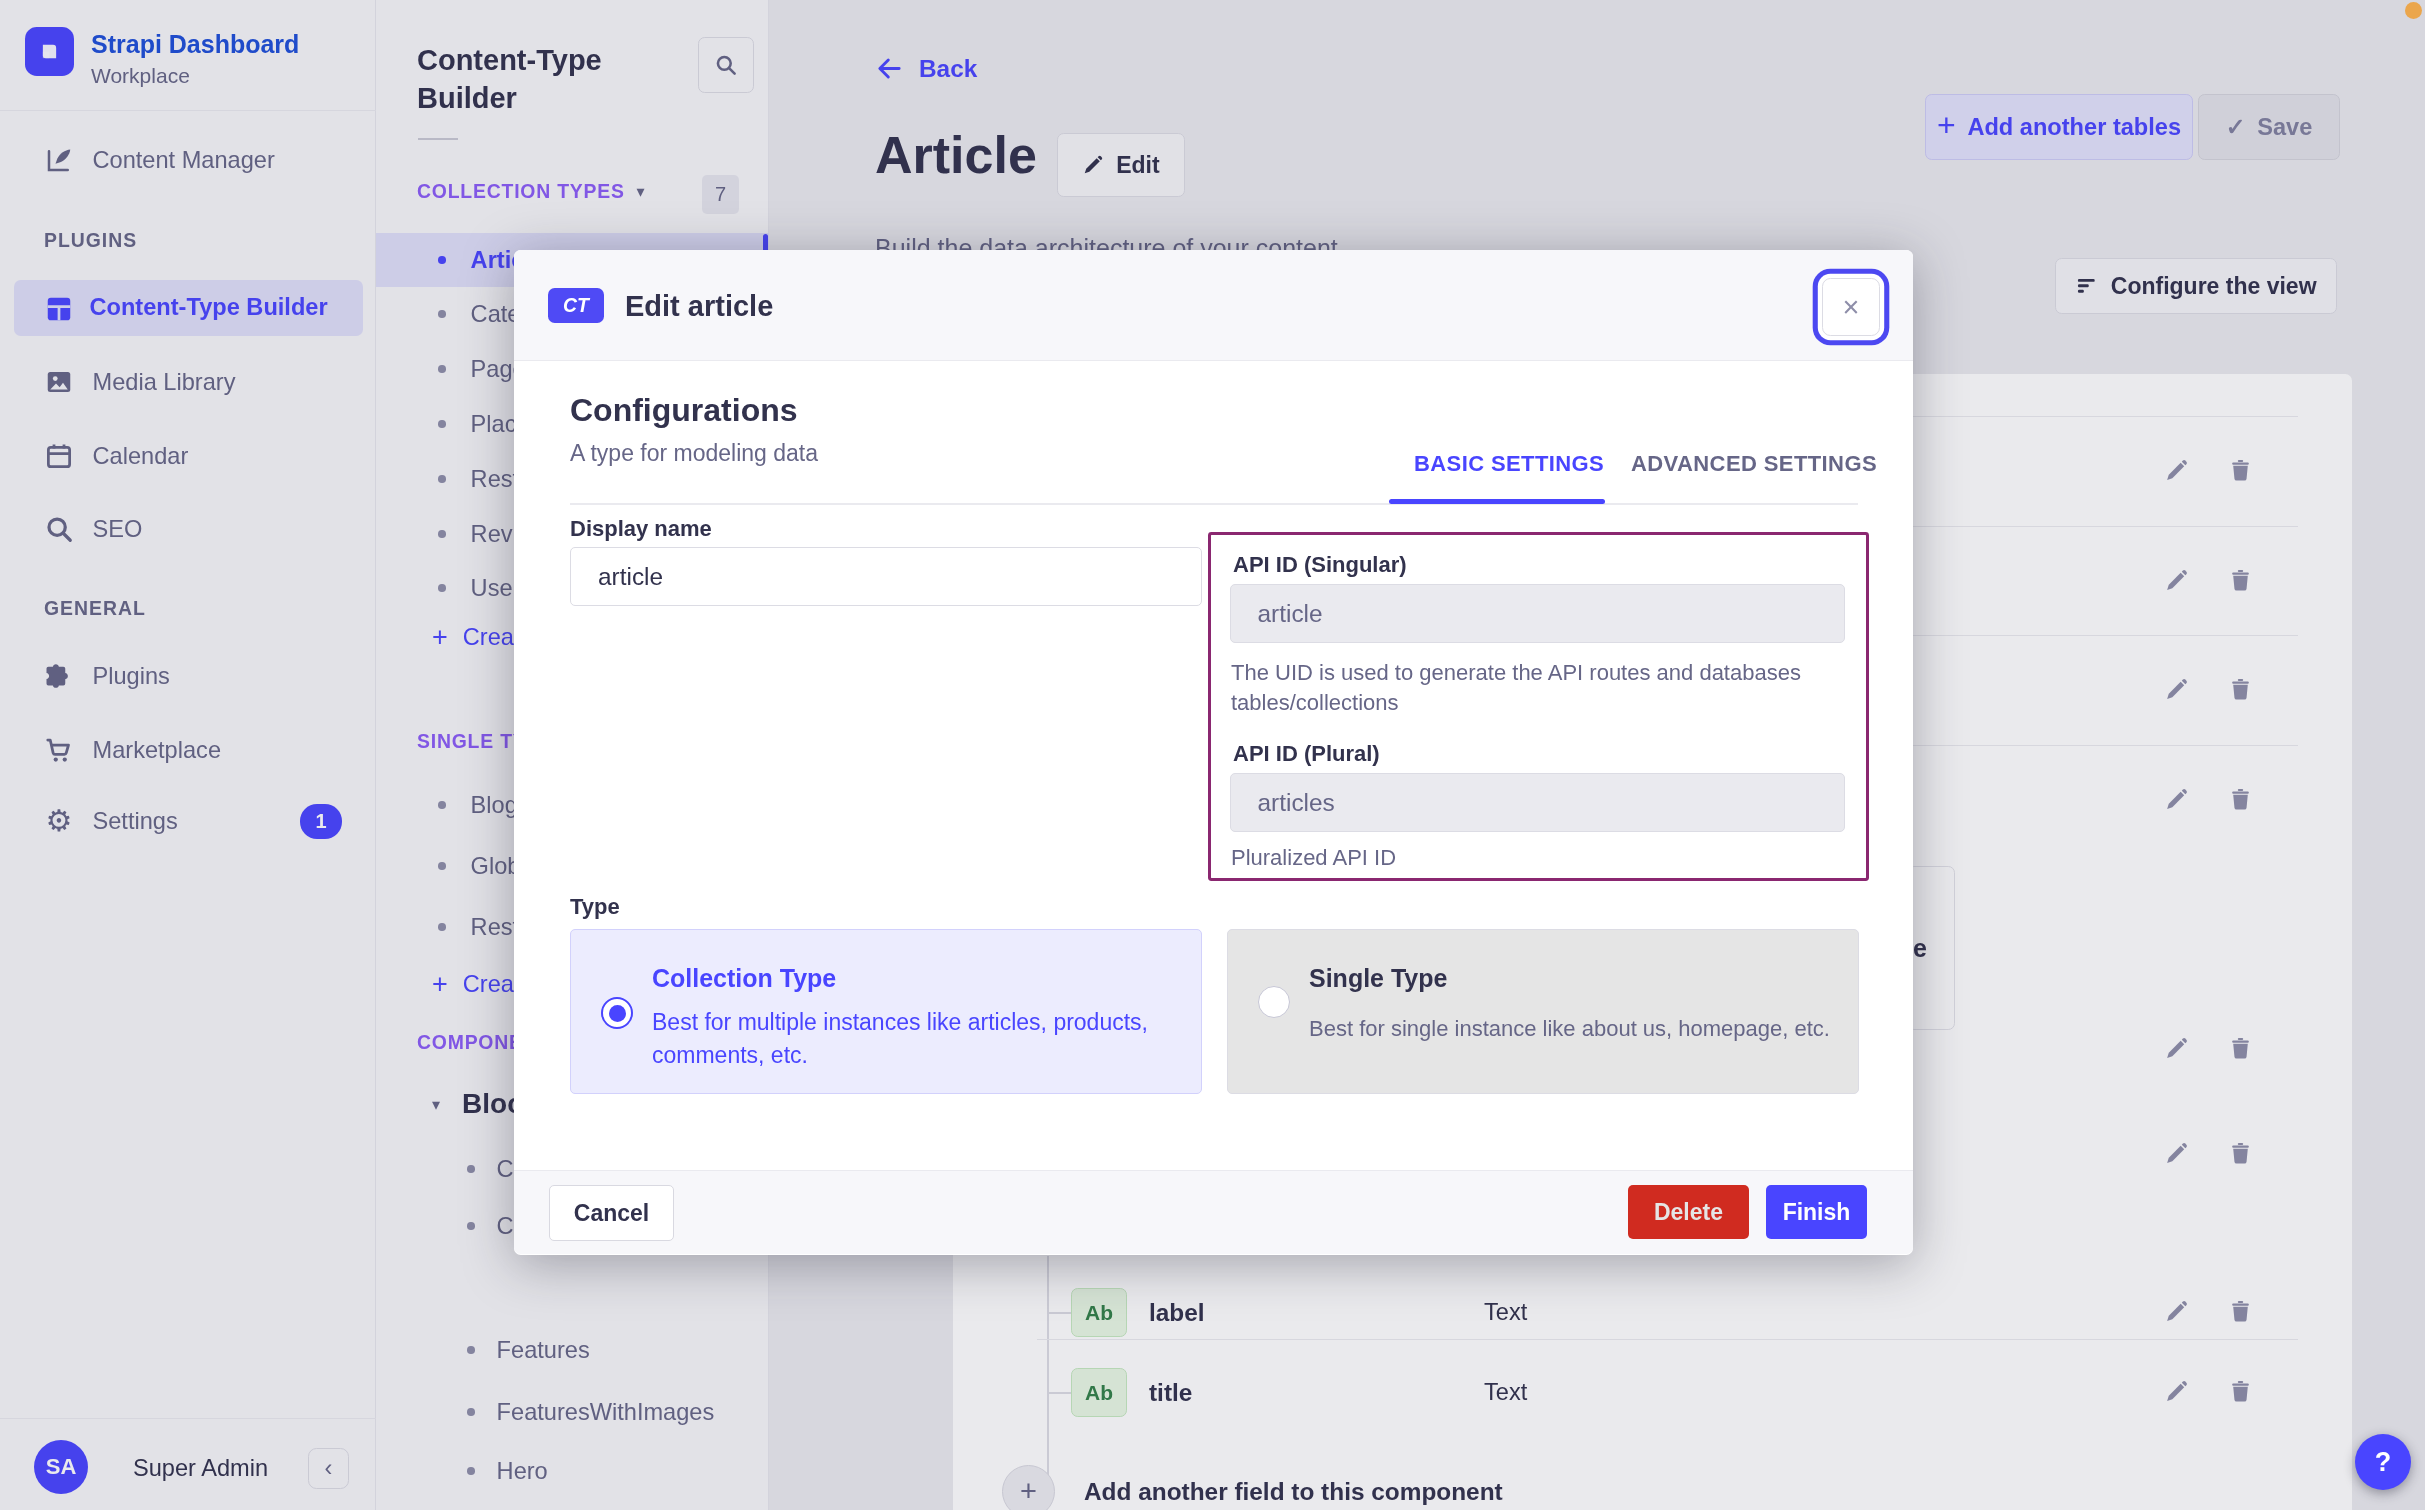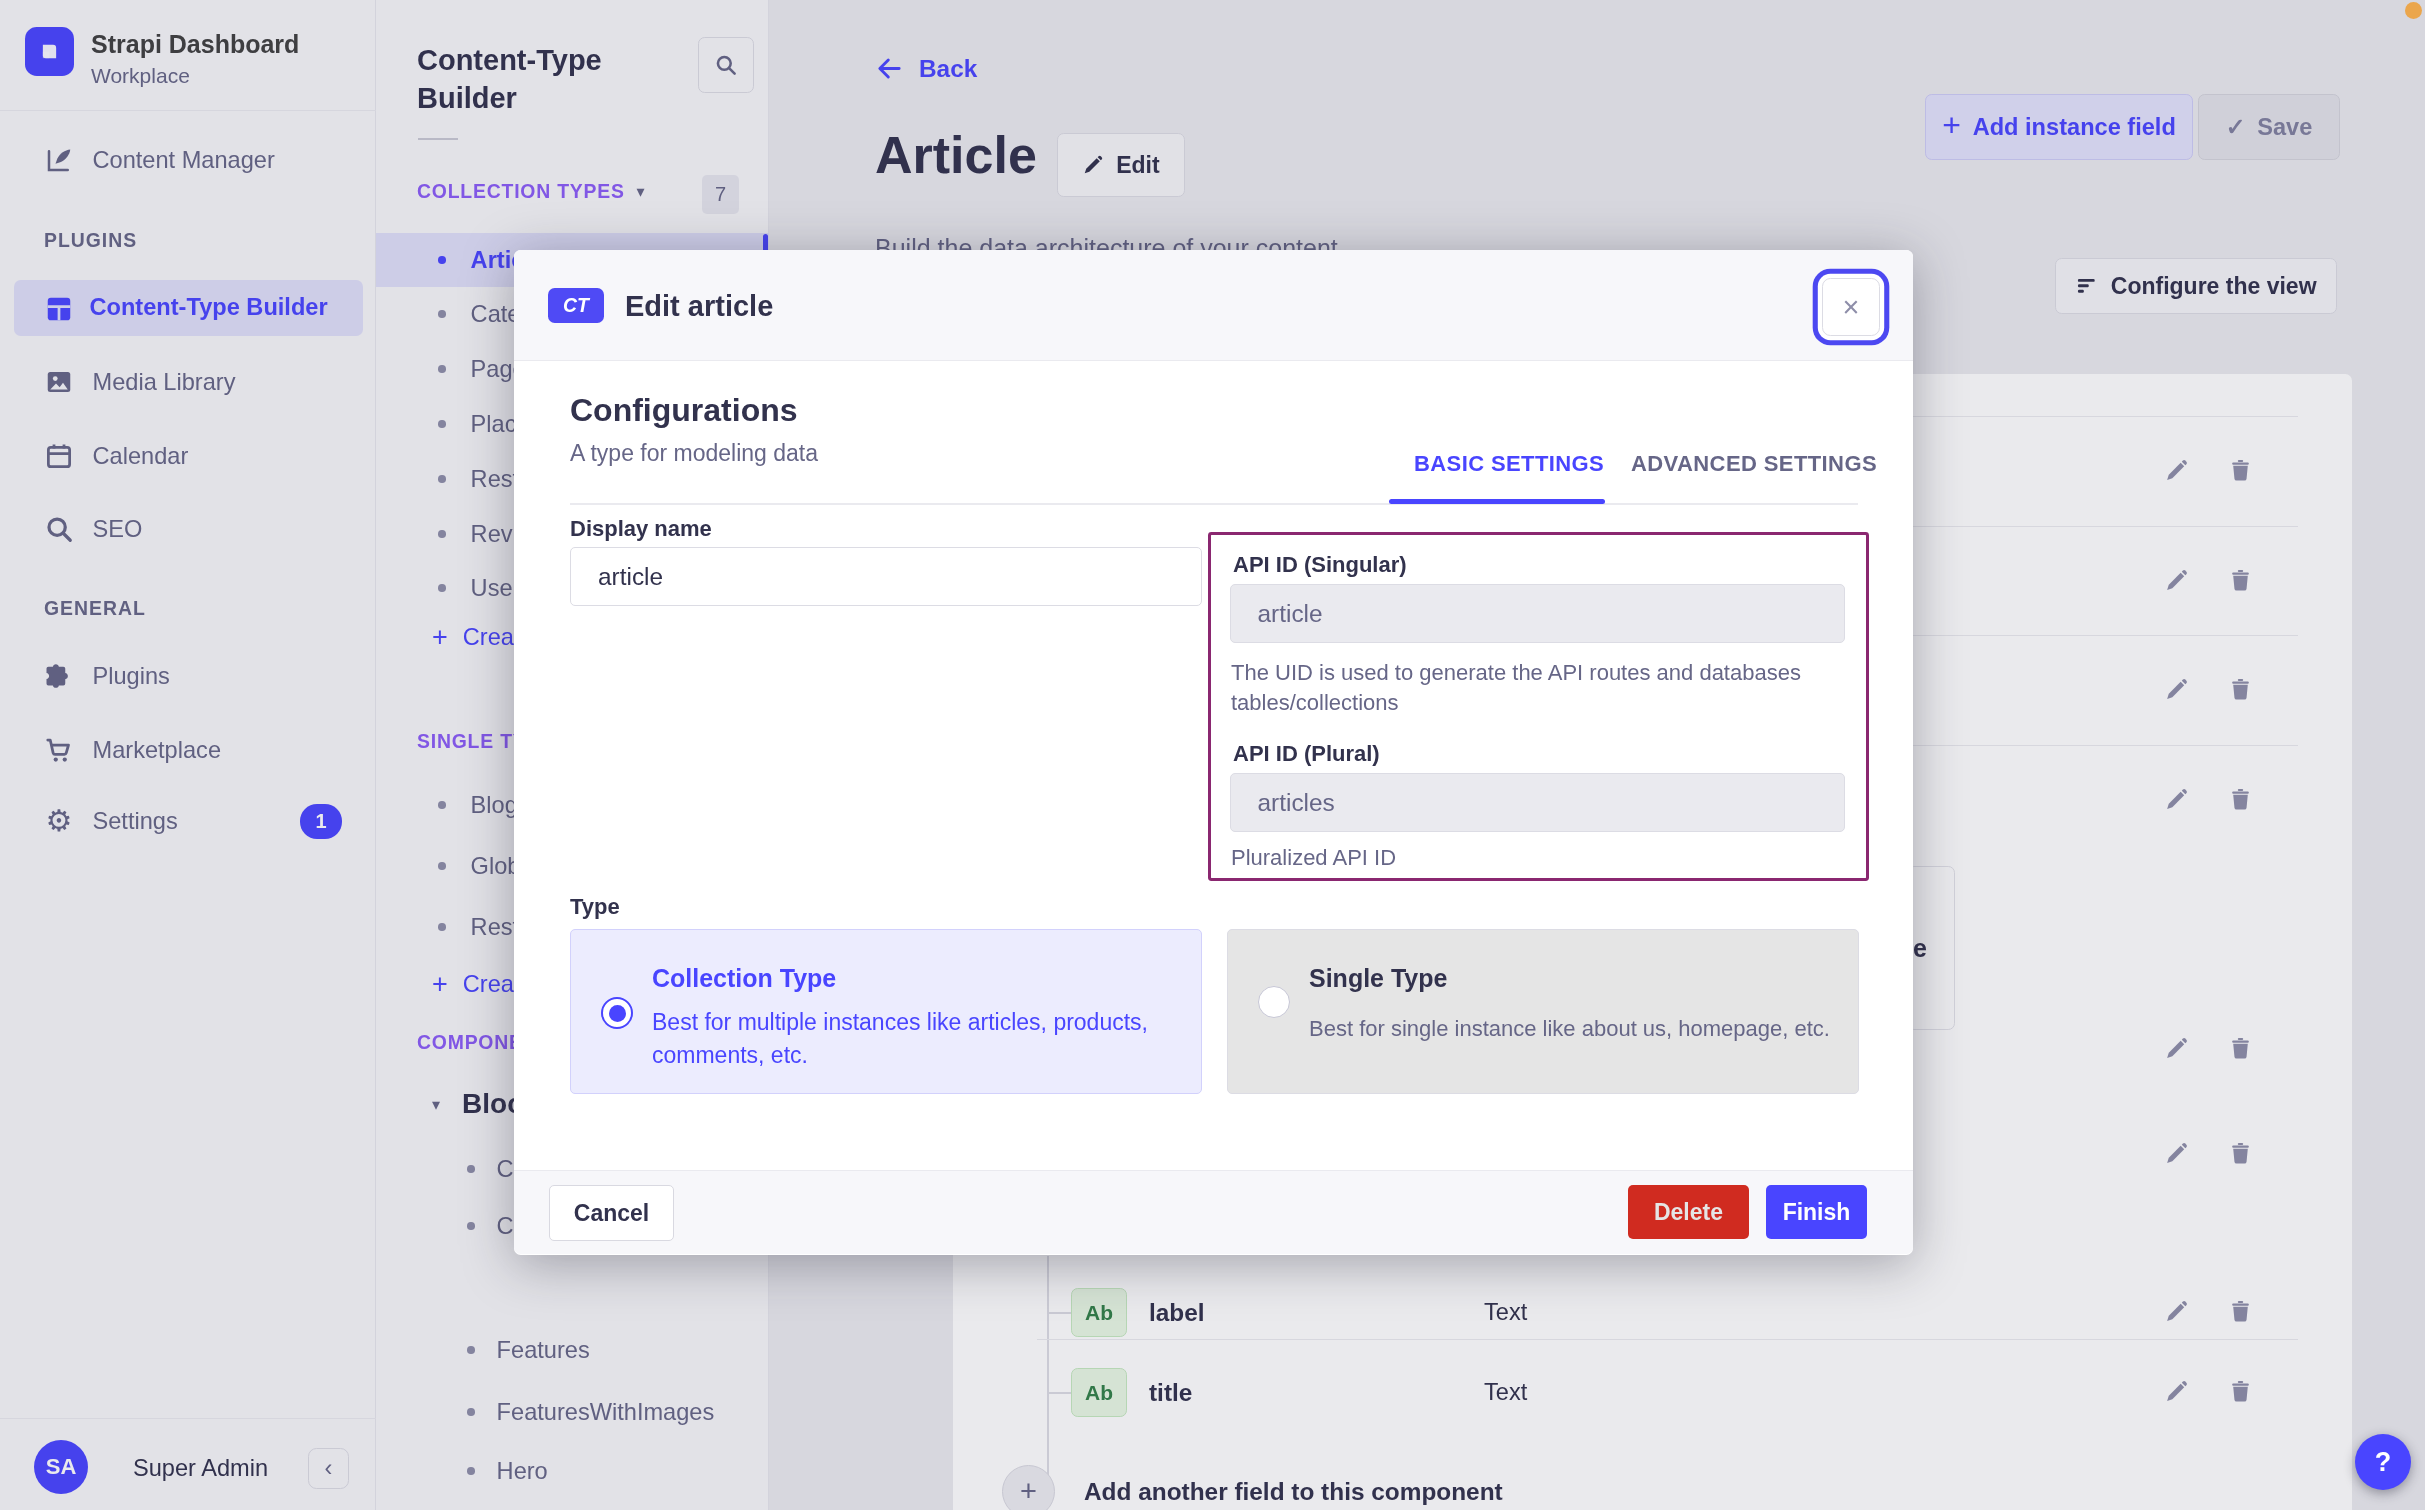--- a/index.html
+++ b/index.html
@@ -3,21 +3,21 @@
 <meta charset="utf-8">
 <style>
   html,body{margin:0;padding:0;width:2426px;height:1510px;overflow:hidden;
     font-family:"Liberation Sans",sans-serif;-webkit-font-smoothing:antialiased;}
   #app{position:relative;width:2426px;height:1510px;background:#eaeaef;overflow:hidden;}
   .abs{position:absolute;}
   .flex{display:flex;align-items:center;}
   .ctr{display:flex;align-items:center;justify-content:center;}
   
   #sidebar{left:0;top:0;width:376px;height:1510px;background:#f6f6f9;border-right:0.8px solid #e6e6ec;box-sizing:border-box;}
-  .brand-title{font-size:25px;font-weight:bold;color:#404040;text-align:center;}
+  .brand-title{font-size:25px;font-weight:bold;color:#1d4ed8;text-align:center;}
   .brand-sub{font-size:21px;color:#666687;}
   .hr{background:#e9e9ef;height:0.8px;}
   .navlbl{font-size:19.4px;font-weight:bold;color:#666687;letter-spacing:1px;}
   .navitem{font-size:23.6px;color:#666687;}
   .navitem.on{color:#4945ff;font-weight:bold;}
   .nicon{width:30px;height:30px;color:#666687;}
   .nicon svg{width:30px;height:30px;display:block;}
   .activebg{background:#dfdff9;border-radius:6.7px;}
   .badge-ind{background:#4945ff;color:#fff;font-weight:bold;font-size:20px;border-radius:17px;}
   .avatar{background:#4945ff;color:#fff;font-weight:bold;font-size:22px;border-radius:50%;}
@@ -303,21 +303,21 @@
       <svg width="22" height="22" viewBox="0 0 24 24" fill="#32324d">
           <path d="M3 21l1.6-5L16 4.6 19.4 8 8 19.4 3 21z"></path>
           <path d="M17.1 3.5l3.4 3.4 1-1a1.7 1.7 0 0 0 0-2.4l-1-1a1.7 1.7 0 0 0-2.4 0l-1 1z"></path>
         </svg>
       <span>Edit</span>
     </div>
     <div class="abs pg-sub" style="left:106px;top:234px;">Build the data architecture of your content</div>
 
     <div class="abs btn btn-sec" style="left:1156px;top:94px;width:268px;height:66px;">
       <span style="font-size:32px;font-weight:400;margin-top:-3.4px;">+</span>
-      <span>Add instance field</span>
+      <span>Add another tables</span>
     </div>
     <div class="abs btn btn-dis" style="left:1429px;top:94px;width:142px;height:66px;">
       <span>✓</span>
       <span>Save</span>
     </div>
     <div class="abs btn btn-tert" style="left:1286px;top:258px;width:282px;height:56px;background:#f4f4f8;">
       <svg width="23.6" height="23.6" viewBox="0 0 24 24" fill="#32324d">
           <rect x="3" y="5" width="17" height="3" rx="1.2"></rect>
           <rect x="3" y="10.5" width="11" height="3" rx="1.2"></rect>
           <rect x="3" y="16" width="6" height="3" rx="1.2"></rect>

